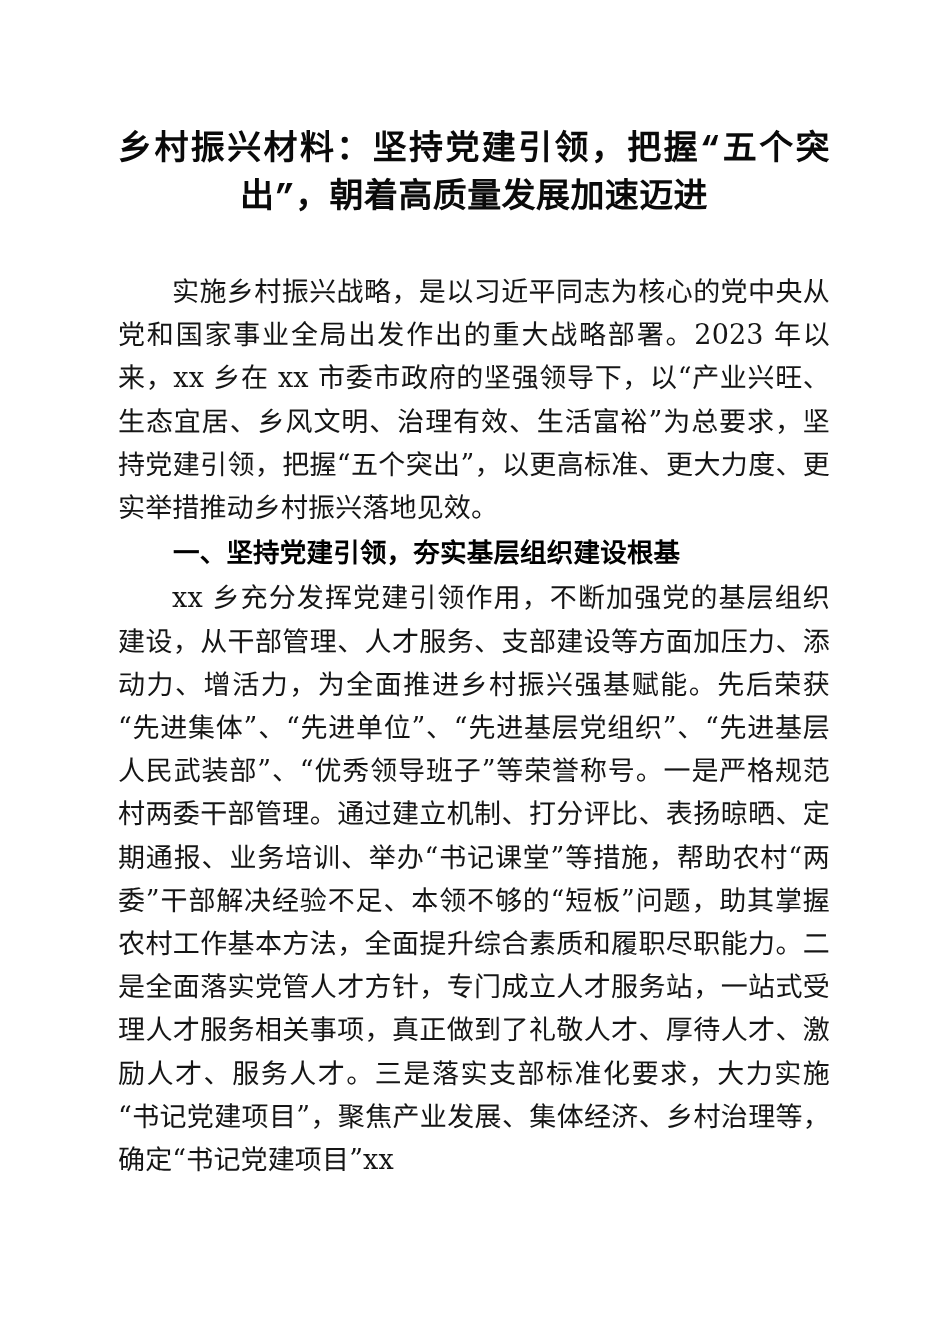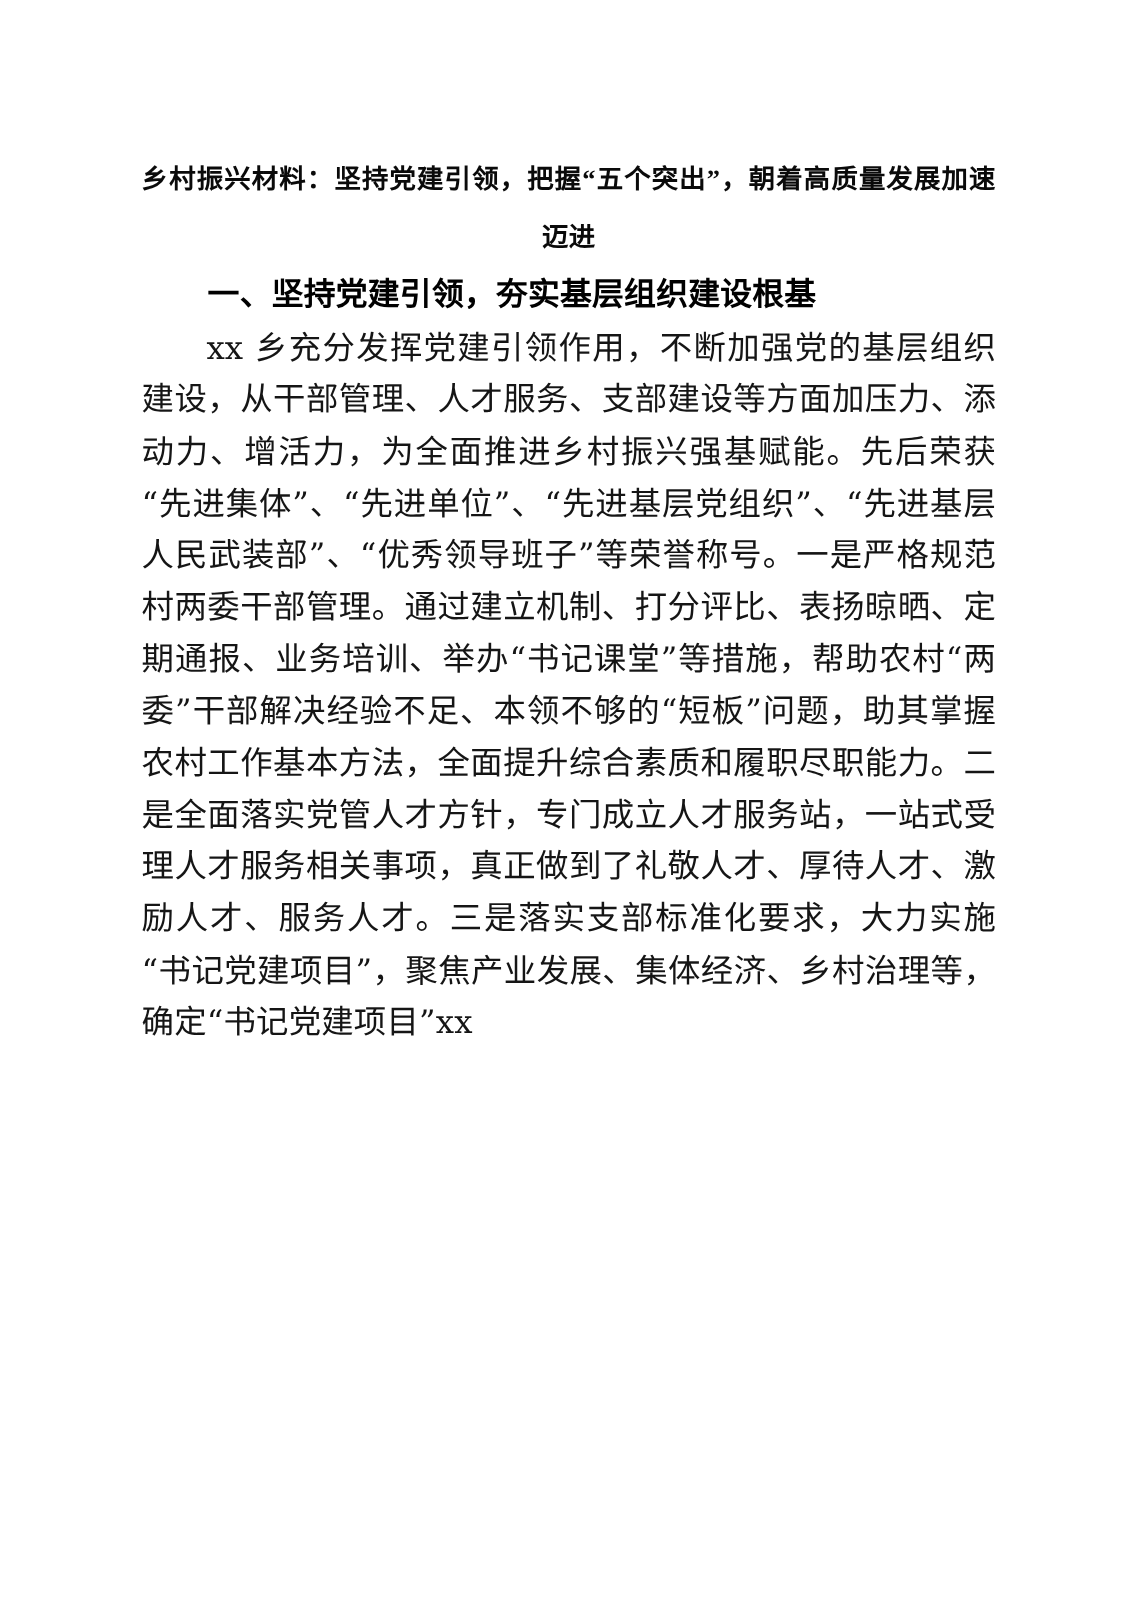--- a/index.html
+++ b/index.html
@@ -31,23 +31,23 @@
     left: 118px;
     top: 0;
     width: 712px;   
   }
 
   
   .doc-title {
     margin: 0;
     padding-top: 126px;
     text-align: center;
-    font-family: Liberation Serif, serif;
+    font-family: Liberation Mono, monospace;
     font-weight: bold;
-    font-size: 22px;
+    font-size: 34px;
     line-height: 48px;
     letter-spacing: 0.4px;
     color: #0a0a0a;
     text-align: justify;
     text-align-last: center;
   }
 
   
   .para {
     margin: 0;
@@ -80,19 +80,20 @@
   }
 </style>
 </head>
 <body>
 
 <div class="page">
   <div class="content">
 
     <h1 class="doc-title">乡村振兴材料：坚持党建引领，把握“五个突出”，朝着高质量发展加速迈进</h1>
 
+    <p class="para para--first">实施乡村振兴战略，是以习近平同志为核心的党中央从党和国家事业全局出发作出的重大战略部署。2023 年以来，xx 乡在 xx 市委市政府的坚强领导下，以“产业兴旺、生态宜居、乡风文明、治理有效、生活富裕”为总要求，坚持党建引领，把握“五个突出”，以更高标准、更大力度、更实举措推动乡村振兴落地见效。</p>
 
     <h2 class="section-heading">一、坚持党建引领，夯实基层组织建设根基</h2>
 
     <p class="para">xx 乡充分发挥党建引领作用，不断加强党的基层组织建设，从干部管理、人才服务、支部建设等方面加压力、添动力、增活力，为全面推进乡村振兴强基赋能。先后荣获“先进集体”、“先进单位”、“先进基层党组织”、“先进基层人民武装部”、“优秀领导班子”等荣誉称号。一是严格规范村两委干部管理。通过建立机制、打分评比、表扬晾晒、定期通报、业务培训、举办“书记课堂”等措施，帮助农村“两委”干部解决经验不足、本领不够的“短板”问题，助其掌握农村工作基本方法，全面提升综合素质和履职尽职能力。二是全面落实党管人才方针，专门成立人才服务站，一站式受理人才服务相关事项，真正做到了礼敬人才、厚待人才、激励人才、服务人才。三是落实支部标准化要求，大力实施“书记党建项目”，聚焦产业发展、集体经济、乡村治理等，确定“书记党建项目”xx</p>
 
   </div>
 </div>
 
 </body></html>

